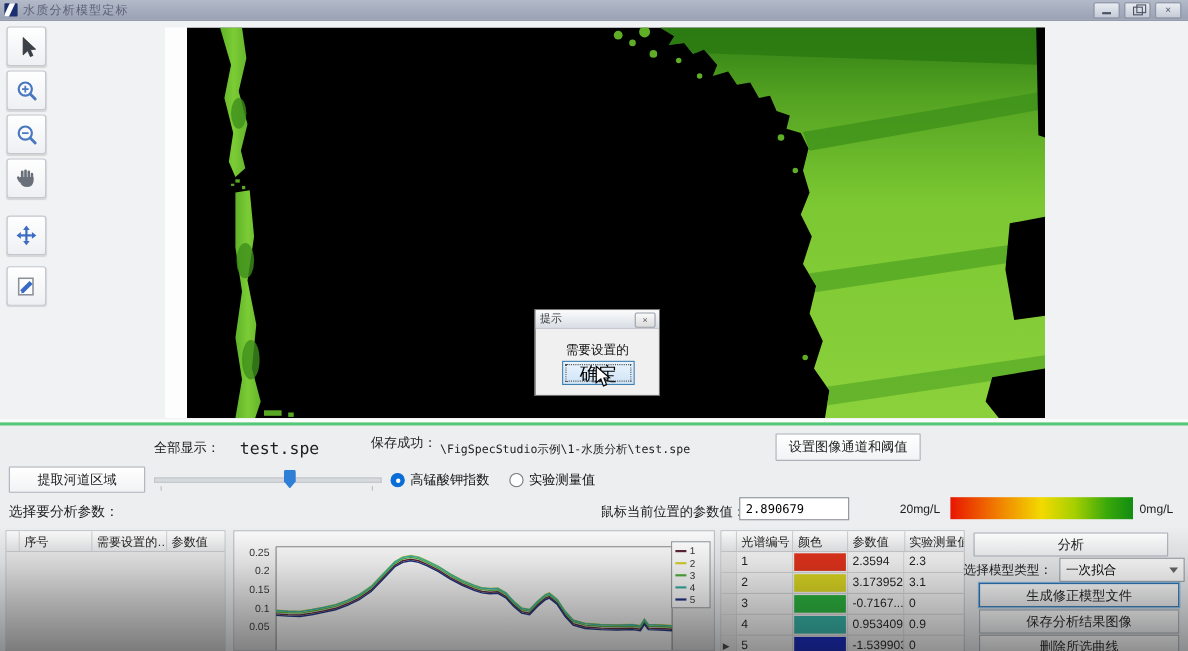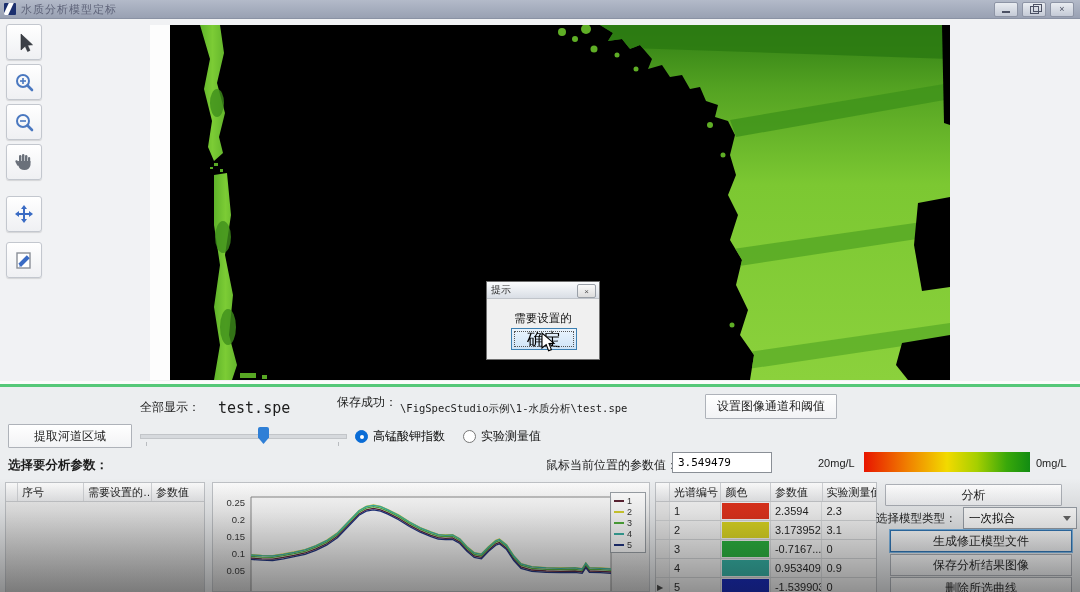--- a/index.html
+++ b/index.html
@@ -252,24 +252,24 @@
   <div class="slider-thumb"></div>
   <div class="radio" style="left:355px;top:428px">
     <span class="rdot on"></span>
     <span>高锰酸钾指数</span>
   </div>
   <div class="radio" style="left:463px;top:428px">
     <span class="rdot off"></span>
     <span>实验测量值</span>
   </div>
 
-  <div class="lbl" style="left:8px;top:457px;font-weight:bold;font-size:12.5px">选择要分析参数：</div>
+  <div class="lbl" style="left:8px;top:457px;font-weight:normal;font-size:12.5px">选择要分析参数：</div>
   <div class="lbl" style="left:546px;top:457px">鼠标当前位置的参数值：</div>
   <div class="tbox mono" style="left:672px;top:452px;width:93px;height:19px">
-    <span>3.549479</span>
+    <span>2.890679</span>
   </div>
   <div class="lbl" style="left:818px;top:457px;font-size:11px">20mg/L</div>
   <div class="cbar" style="background: linear-gradient(90deg, rgb(232, 21, 0) 0%, rgb(240, 127, 0) 26%, rgb(242, 218, 0) 50%, rgb(166, 207, 0) 68%, rgb(57, 168, 10) 86%, rgb(18, 140, 18) 100%);"></div>
   <div class="lbl" style="left:1036px;top:457px;font-size:11px">0mg/L</div>
 
   <div class="panel" style="left:5px;width:200px">
     <div class="grid-head">
       <div class="gh" style="width:12px"></div>
       <div class="gh" style="width:66px">序号</div>
       <div class="gh" style="width:68px">需要设置的…</div>

